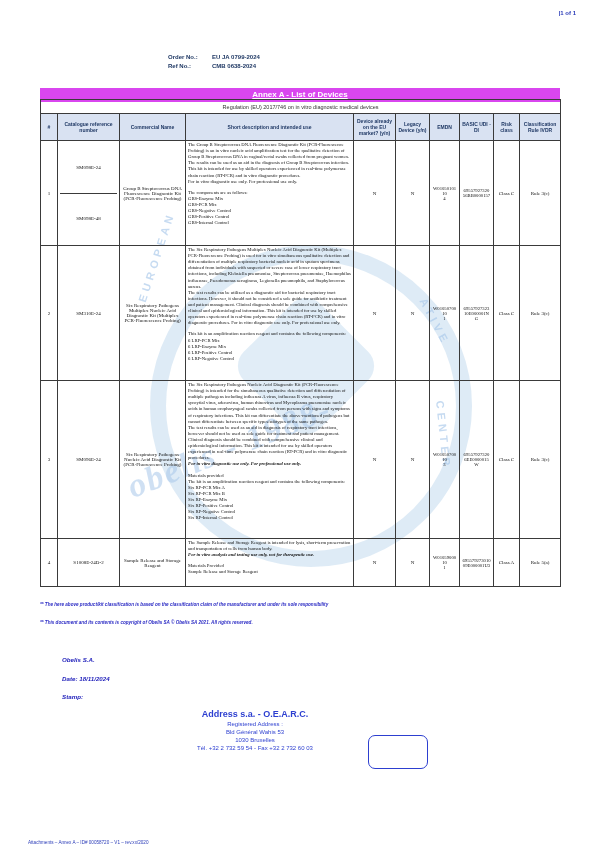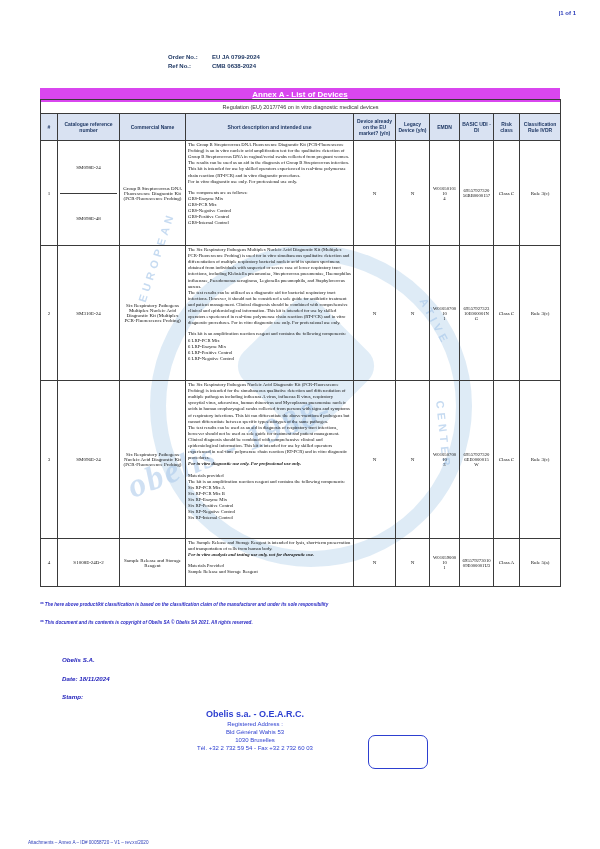--- a/index.html
+++ b/index.html
@@ -216,21 +216,21 @@
   </table>
 
 <div class="abs fn fn1">** The here above product/kit classification is based on the classification claim of the manufacturer and under its sole responsibility</div>
 <div class="abs fn fn2">** This document and its contents is copyright of Obelis SA © Obelis SA 2021. All rights reserved.</div>
 
 <div class="abs sig sig1">Obelis S.A.</div>
 <div class="abs sig sig2">Date: 18/11/2024</div>
 <div class="abs sig sig3">Stamp:</div>
 
 <div class="abs stamp-block">
-  <div class="stamp-title">Obelis s.a. - O.E.A.R.C.</div>
+  <div class="stamp-title">Address s.a. - O.E.A.R.C.</div>
   <div class="stamp-line">Registered Address :</div>
   <div class="stamp-line">Bld Général Wahis 53</div>
   <div class="stamp-line">1030 Bruxelles</div>
   <div class="stamp-line">Tél. +32 2 732 59 54 - Fax +32 2 732 60 03</div>
 </div>
 <div class="abs stamp-rect"></div>
 
 <div class="abs footer">Attachments – Annex A – ID# 00058720 – V1 – rev.xx/2020</div>
 
 </body></html>

